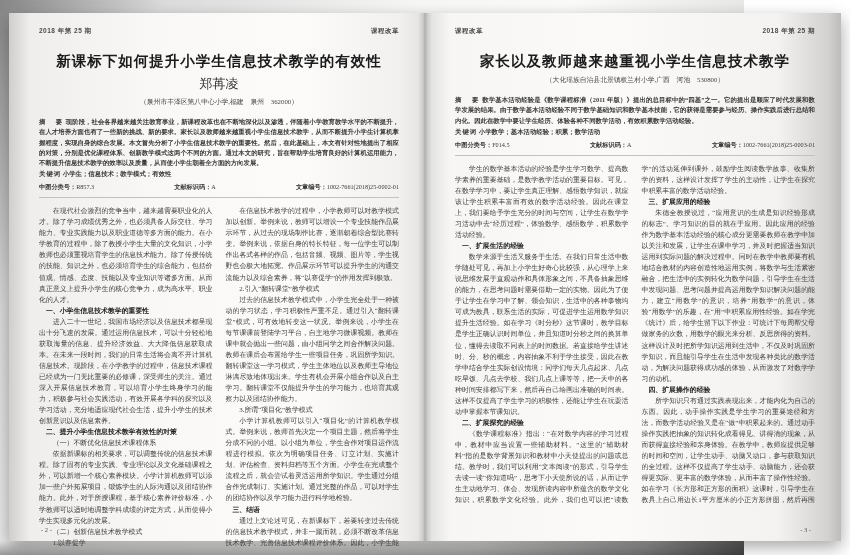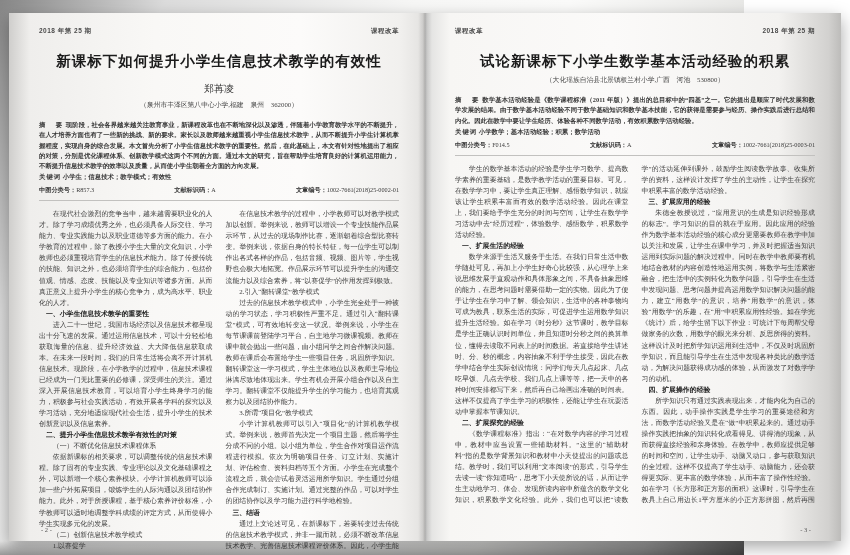--- a/index.html
+++ b/index.html
@@ -12,21 +12,21 @@
     box-shadow:0 6px 16px rgba(0,0,0,0.35);}
   .page{position:relative;width:50%;height:100%;box-sizing:border-box;padding:14px 26px 10px 30px;color:#3a3a3a;}
   .page-left{background:linear-gradient(90deg,#cfcecc 0%,#efeeec 5%,#f9f8f6 35%,#fcfbfa 70%,#f1f0ee 94%,#e2e1df 100%);}
   .page-right{background:linear-gradient(90deg,#dededd 0%,#f7f6f4 6%,#fbfaf9 45%,#f3f2f0 85%,#d2d1cf 97%,#bdbcba 100%);}
   .gutter{position:absolute;left:49.1%;top:0;width:1.8%;height:100%;pointer-events:none;
     background:linear-gradient(90deg,rgba(0,0,0,0) 0%,rgba(0,0,0,0.10) 35%,rgba(0,0,0,0.22) 50%,rgba(0,0,0,0.10) 65%,rgba(0,0,0,0) 100%);}
   .hdr{display:flex;justify-content:space-between;font-family:"Liberation Sans",sans-serif;
     font-size:6.5px;font-weight:bold;color:#4a4a4a;letter-spacing:0.5px;}
   .title{margin-top:16px;text-align:center;font-family:"Liberation Sans",sans-serif;
     font-size:14.5px;font-weight:bold;color:#1c1c1c;letter-spacing:1px;}
-  .author{margin-top:11px;text-align:center;font-size:10px;color:#333;}
+  .author{margin-top:4px;text-align:center;font-size:13px;color:#333;}
   .affil{margin-top:4px;text-align:center;font-size:6.8px;color:#444;}
   .abs{margin-top:10px;font-size:6.4px;line-height:1.6;text-align:justify;color:#383838;font-weight:bold;}
   .abs .lab{font-family:"Liberation Sans",sans-serif;font-weight:bold;letter-spacing:2px;}
   .kw{margin-top:2px;font-size:6.4px;font-weight:bold;color:#383838;}
   .kw .lab{font-family:"Liberation Sans",sans-serif;letter-spacing:1px;}
   .meta{margin-top:4px;padding-bottom:5px;display:flex;justify-content:space-between;
     font-size:6.2px;color:#3a3a3a;border-bottom:1px solid #c2c1bf;}
   .meta .lab{font-weight:bold;font-family:"Liberation Sans",sans-serif;}
   .cols{margin-top:7px;height:346px;overflow:hidden;column-count:2;column-gap:13px;
     font-size:6.9px;line-height:1.6;text-align:justify;color:#3c3c3c;}
@@ -84,21 +84,21 @@
           <div class="para">通过上文论述可见，在新课标下，若要转变过去传统的信息技术教学模式，并非一蹴而就，必须不断改革信息技术教学、完善信息技术课程评价体系。因此，小学生能够学会开展自主学习、学会如何表达以及展示自己，实现自身综合能力以及专业素养的不断提升，最终培养出符合社会需求、与时代接轨的技能型人才。</div>
         </div>
       <div class="pageno pn-left">- 2 -</div>
     </div>
 
     <div class="page page-right">
       <div class="hdr">
         <span>课程改革</span>
         <span>2018 年第 25 期</span>
       </div>
-      <div class="title">试论新课标下小学生数学基本活动经验的积累</div>
+      <div class="title">家长以及教师越来越重视小学生信息技术教学</div>
       <div class="affil">（大化瑶族自治县北景镇板兰村小学,广西　河池　530800）</div>
       <div class="abs">
         <span class="lab">摘　要</span>
         <span>数学基本活动经验是《数学课程标准（2011 年版）》提出的总目标中的“四基”之一。它的提出是顺应了时代发展和数学发展的结果。由于数学基本活动经验不同于数学基础知识和数学基本技能，它的获得是需要参与经历、操作实践后进行总结和内化。因此在教学中要让学生经历、体验各种不同数学活动，有效积累数学活动经验。</span>
       </div>
       <div class="kw">
         <span class="lab">关键词</span>
         <span>小学数学；基本活动经验；积累；数学活动</span>
       </div>
       <div class="meta">

